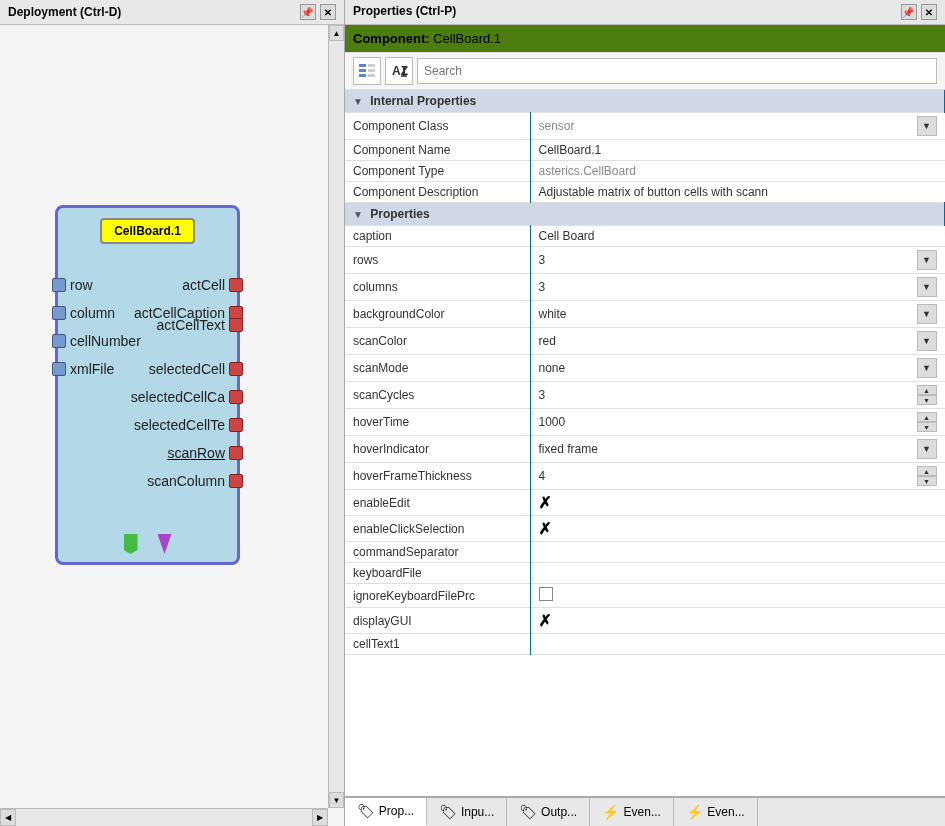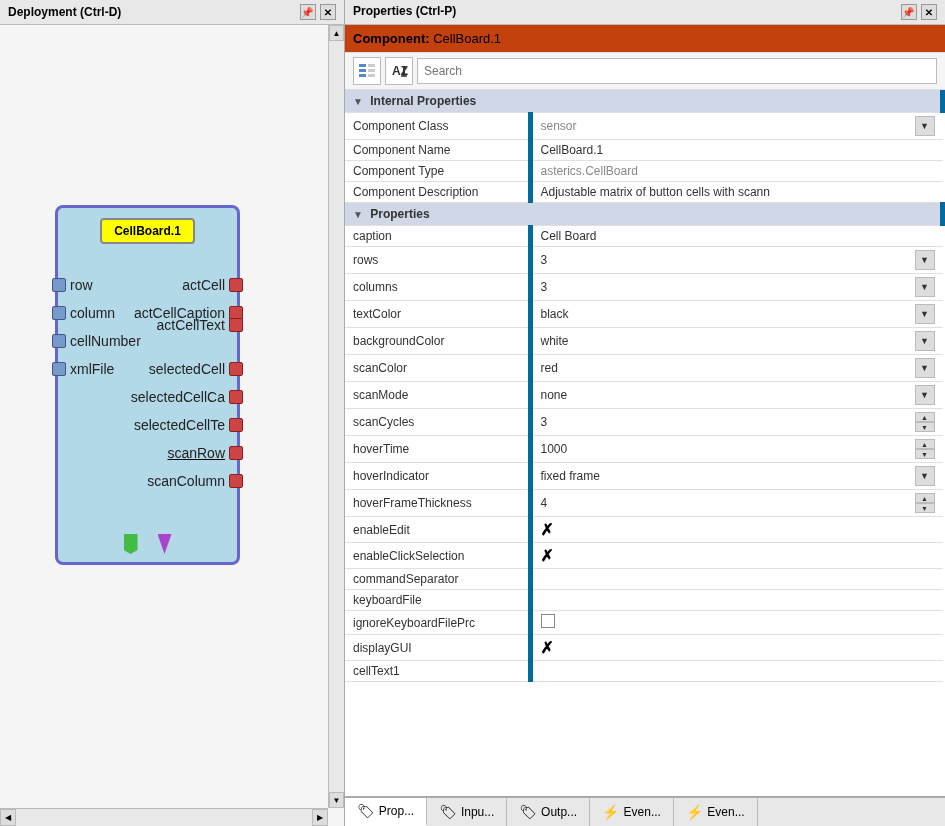--- a/index.html
+++ b/index.html
@@ -168,21 +168,21 @@
       font-size: 12px;
       font-weight: bold;
       display: flex;
       align-items: flex-start;
       justify-content: space-between;
     }
     .component-header {
       padding: 6px 8px;
       font-size: 13px;
       border-bottom: 1px solid #ddd;
-      background: #c2410c;
+      background: #4d7c0f;
     }
     .component-header span.bold { font-weight: bold; }
 
     .toolbar-row {
       display: flex;
       align-items: center;
       padding: 4px 8px;
       gap: 4px;
       border-bottom: 1px solid #ddd;
       background: #f5f5f5;
@@ -217,21 +217,21 @@
     .props-table tr { border-bottom: 1px solid #e0e0e0; }
     .props-table td {
       padding: 3px 8px;
       vertical-align: middle;
       font-size: 12px;
     }
     .props-table td:first-child {
       width: 185px;
       min-width: 185px;
       color: #333;
-      border-right: 5px solid #0369a1;
+      border-right: 1px solid #0369a1;
     }
     .props-table td:last-child {
       color: #333;
     }
     .section-header td {
       background: #d0d8e8;
       font-weight: bold;
       padding: 4px 8px;
       color: #222;
       font-size: 12px;
@@ -488,29 +488,20 @@
       <tr>
         <td>columns</td>
         <td>
           <div class="dropdown-cell">
             <span>3</span>
             <div class="dropdown-arrow">▼</div>
           </div>
         </td>
       </tr>
       <tr>
-        <td>textColor</td>
-        <td>
-          <div class="dropdown-cell">
-            <span>black</span>
-            <div class="dropdown-arrow">▼</div>
-          </div>
-        </td>
-      </tr>
-      <tr>
         <td>backgroundColor</td>
         <td>
           <div class="dropdown-cell">
             <span>white</span>
             <div class="dropdown-arrow">▼</div>
           </div>
         </td>
       </tr>
       <tr>
         <td>scanColor</td>

